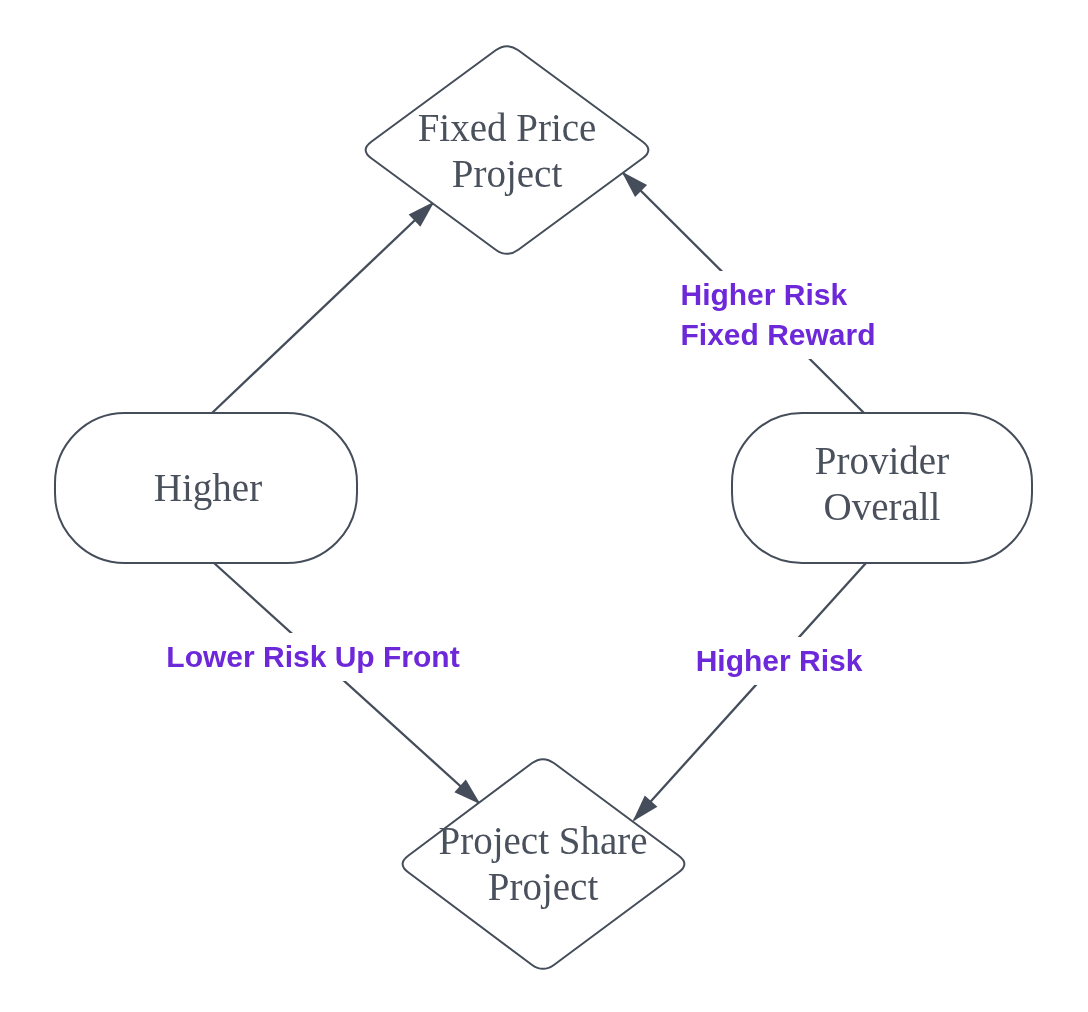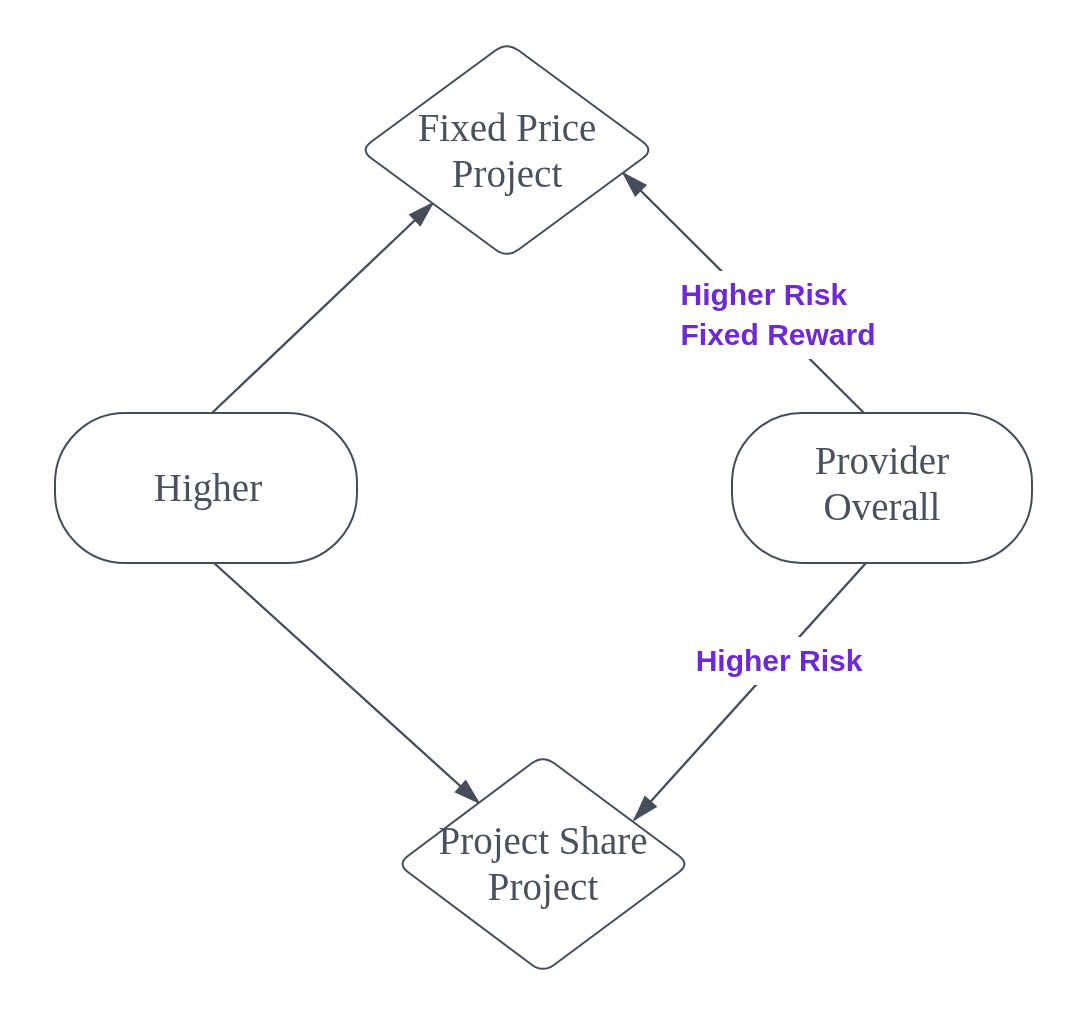--- a/index.html
+++ b/index.html
@@ -97,18 +97,21 @@
     <div>Project Share</div>
     <div>Project</div>
   </div>
 
 
   <div class="label edge-label align-left" style="left:778px; top:315px;">
     <div>Higher Risk</div>
     <div>Fixed Reward</div>
   </div>
 
+  <div class="label edge-label" style="left:313px; top:657px;">
+    <div>Lower Risk Up Front</div>
+  </div>
 
   <div class="label edge-label" style="left:779px; top:661px;">
     <div>Higher Risk</div>
   </div>
 
 </div>
 
 </body></html>

